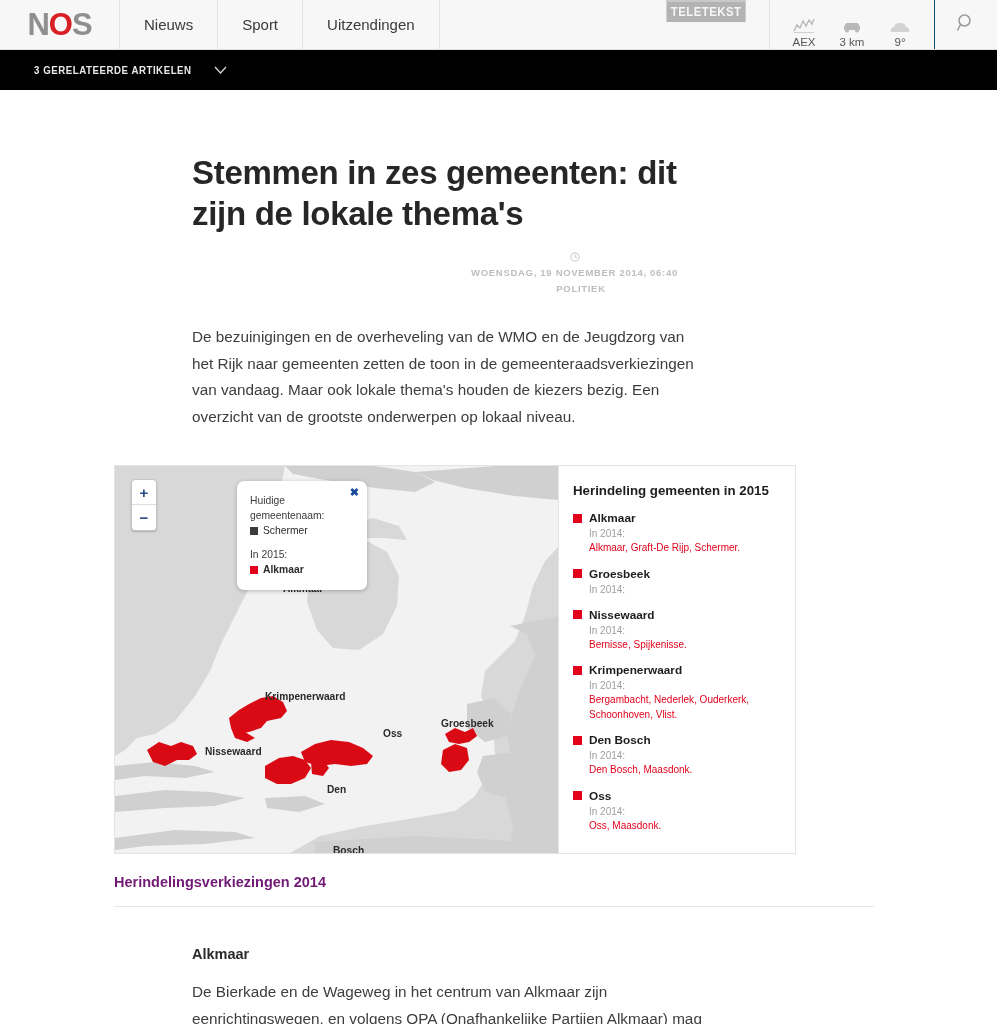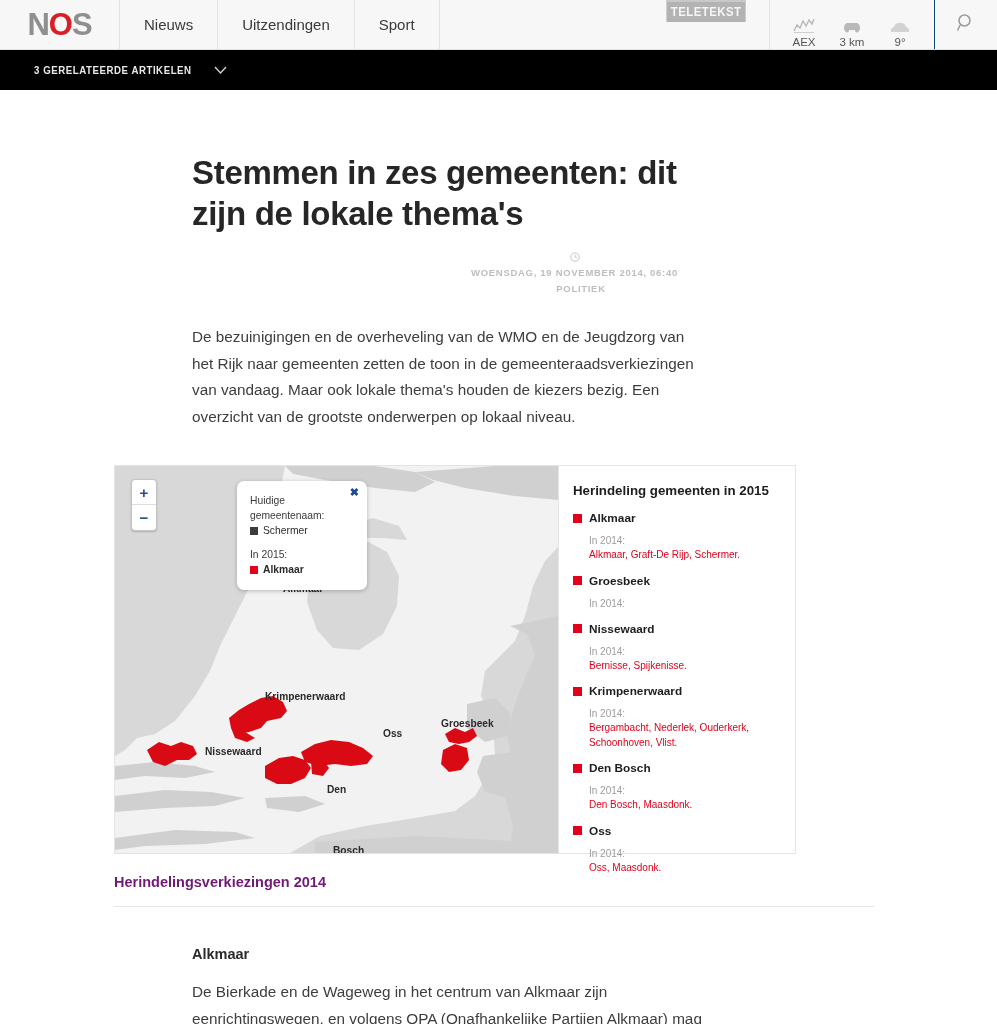--- a/index.html
+++ b/index.html
@@ -231,21 +231,21 @@
     font-weight: bold;
     color: #1d1d1d;
   }
   .legitem { margin-bottom: 11px; }
   .legitem .lname {
     display: flex; align-items: center; gap: 7px;
     font-size: 11.8px; font-weight: bold; color: #1d1d1d;
   }
   .legitem .lname .lsq { width: 9px; height: 9px; background: #e2001a; }
   .legitem .lyear {
-    margin: 9px 0 0 16px;
+    margin: 2px 0 0 16px;
     font-size: 10px; color: #9d9d9d; line-height: 14px;
   }
   .legitem .lmun {
     margin: 0 0 0 16px;
     font-size: 10px; color: #e2001a; line-height: 14.5px;
     max-width: 200px;
   }
 
   
   .secttitle {
@@ -281,24 +281,24 @@
   <div class="logo">
     <span class="n">N</span>
       <span class="o">O</span>
       <span class="s">S</span>
   </div>
 
   <div class="navitem">
       <span>Nieuws</span>
     </div>
   <div class="navitem">
+      <span>Sport</span>
+    </div>
+  <div class="navitem">
       <span>Uitzendingen</span>
-    </div>
-  <div class="navitem">
-      <span>Sport</span>
     </div>
 
   <div class="nav-spacer"></div>
 
   <div class="teletekst">
     <span class="tt-box">TELETEKST</span>
   </div>
 
   <div class="widgets">
     <div class="widget">

